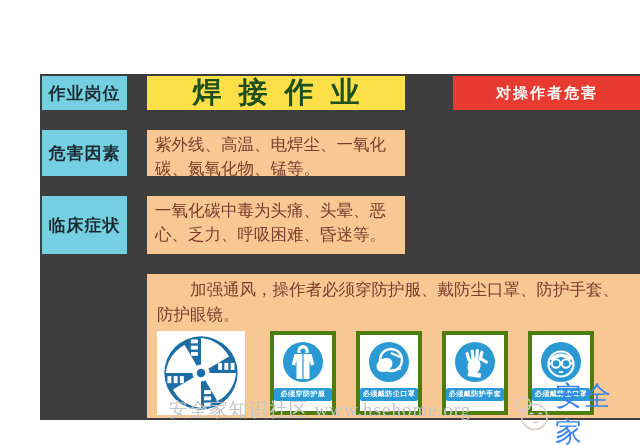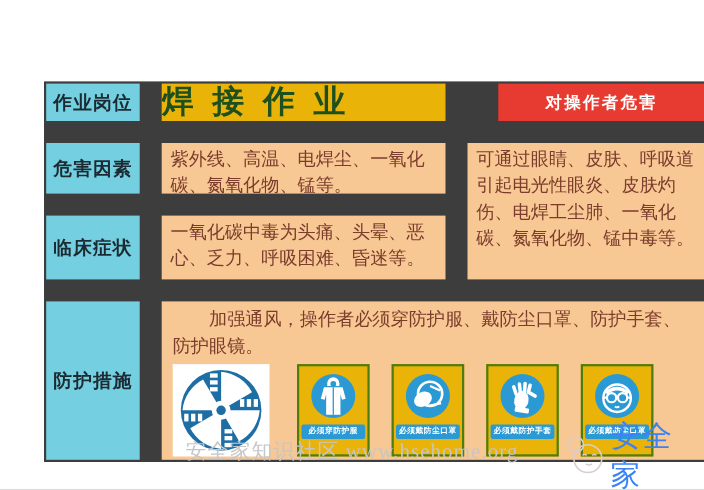--- a/index.html
+++ b/index.html
@@ -11,43 +11,43 @@
     font-size:27px; font-weight:bold; color:#141414; letter-spacing:3px; }
 
   .card { position:absolute; left:40px; top:74px; display:grid;
     grid-template-columns:85px 258px 216px;
     grid-template-rows:34px 46px 58px 144px;
     gap:20px; padding:2px; background:#3d3d3d; }
 
   .cell { overflow:hidden; }
   .c-label { background:#74d0e0; display:flex; align-items:center; justify-content:center;
     font-size:17px; font-weight:600; color:#1c2b33; letter-spacing:1px; }
-  .c-green { background:#eab308; grid-column:2; grid-row:1;
-    display:flex; align-items:center; }
+  .c-green { background:#fde047; grid-column:2; grid-row:1;
+    display:flex; align-items:center; justify-content:center; }
   .c-green span { font-size:29px; font-weight:bold; color:#1d4f1f;
     letter-spacing:17px; margin-right:-17px; }
   .c-red { background:#e73a30; grid-column:3; grid-row:1;
     display:flex; align-items:center; justify-content:center;
     font-size:15px; font-weight:bold; color:#ffffff; letter-spacing:2px;margin-left:28px; }
   .c-body { background:#f7c794; color:#7b3c2b; font-size:16.5px; line-height:1.45;
     padding:3px 8px; font-family:"Liberation Serif","DejaVu Serif",serif; }
 
   .cell-r2c1 { grid-column:1; grid-row:2; }
   .cell-r2c2 { grid-column:2; grid-row:2; }
   .cell-harm { grid-column:3; grid-row:2 / 4; }
   .cell-r3c1 { grid-column:1; grid-row:3; }
   .cell-r3c2 { grid-column:2; grid-row:3; }
   .cell-r4c1 { grid-column:1; grid-row:4; }
   .cell-measures { grid-column:2 / 4; grid-row:4; padding:4px 10px 2px 10px; }
   .measures-text { text-indent:2em; line-height:1.5; }
 
   .signs { display:flex; align-items:flex-start; gap:20px; margin-top:3px; }
   .fan-tile { width:88px; height:84px; background:#ffffff; margin-right:5px;
     display:flex; align-items:center; justify-content:center; flex:0 0 auto; }
-  .sign-tile { width:66px; height:84px; background:#eab308; border:2px solid #4d7c0f;
+  .sign-tile { width:66px; height:84px; background:#ffffff; border:4px solid #4d7c0f;
     display:flex; flex-direction:column; align-items:center; flex:0 0 auto; }
   .sign-tile svg { margin-top:5px; }
   .sign-label { margin-top:4px; width:58px; height:13px; background:#2b9ad4; border-radius:2px;
     color:#ffffff; font-size:7px; font-weight:bold; text-align:center; line-height:13px;
     letter-spacing:0.5px; white-space:nowrap; overflow:hidden; }
 
   .watermark { position:absolute; left:140px; top:397px; width:360px; text-align:center;
     font-size:19px; color:#c6c6c6; letter-spacing:1px;
     font-family:"Liberation Serif","DejaVu Serif",serif; }
 
@@ -69,27 +69,25 @@
     <div class="cell c-green">
       <span>焊接作业</span>
     </div>
 
     <div class="cell c-red">对操作者危害</div>
 
     <div class="cell c-label cell-r2c1">危害因素</div>
 
     <div class="cell c-body cell-r2c2">紫外线、高温、电焊尘、一氧化碳、氮氧化物、锰等。</div>
 
-    <div class="cell c-body cell-harm">可通过眼睛、皮肤、呼吸道引起电光性眼炎、皮肤灼伤、电焊工尘肺、一氧化碳、氮氧化物、锰中毒等。</div>
 
     <div class="cell c-label cell-r3c1">临床症状</div>
 
     <div class="cell c-body cell-r3c2">一氧化碳中毒为头痛、头晕、恶心、乏力、呼吸困难、昏迷等。</div>
 
-    <div class="cell c-label cell-r4c1">防护措施</div>
 
     <div class="cell c-body cell-measures">
       <div class="measures-text">加强通风，操作者必须穿防护服、戴防尘口罩、防护手套、防护眼镜。</div>
 
       <div class="signs">
 
         <div class="fan-tile">
           <svg width="78" height="78" viewBox="0 0 100 100">
             <circle cx="50" cy="50" r="47" fill="#1e6ea6"></circle>
             <g fill="#ffffff">

